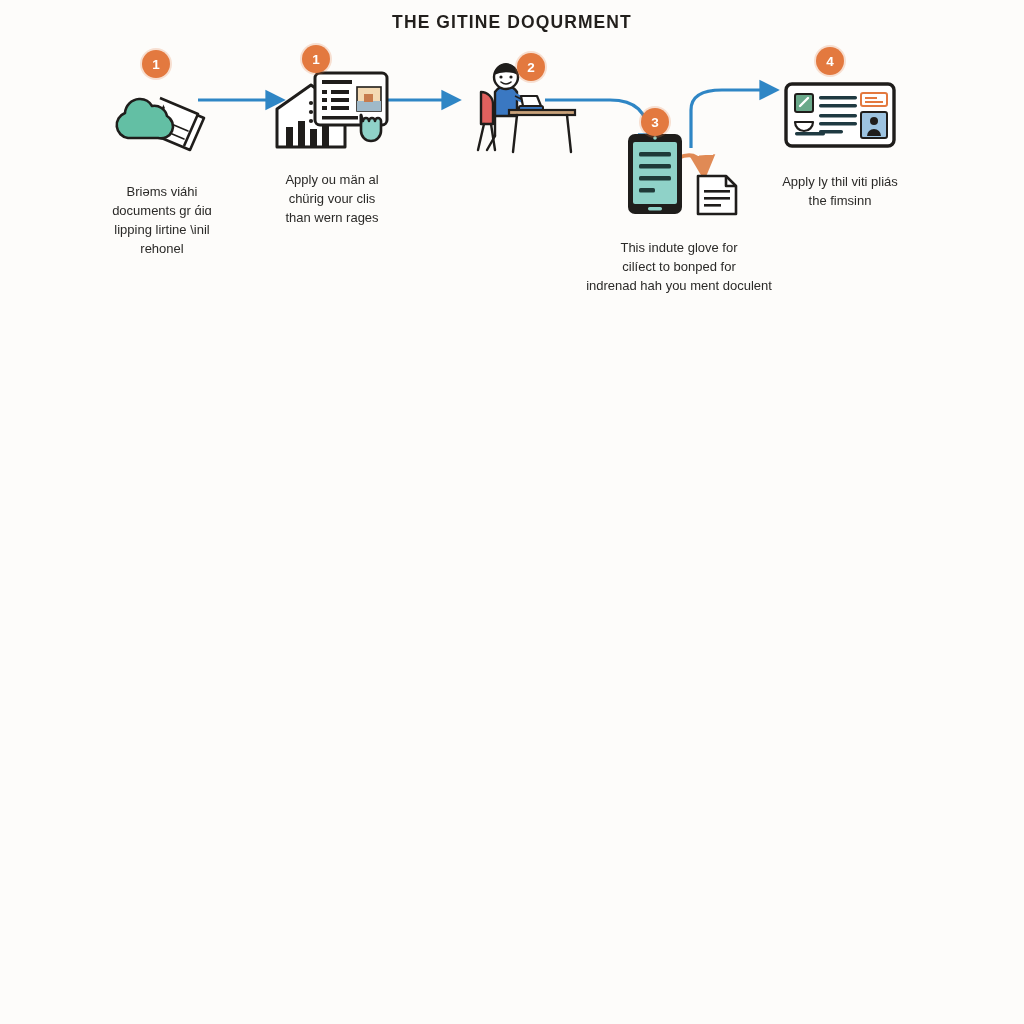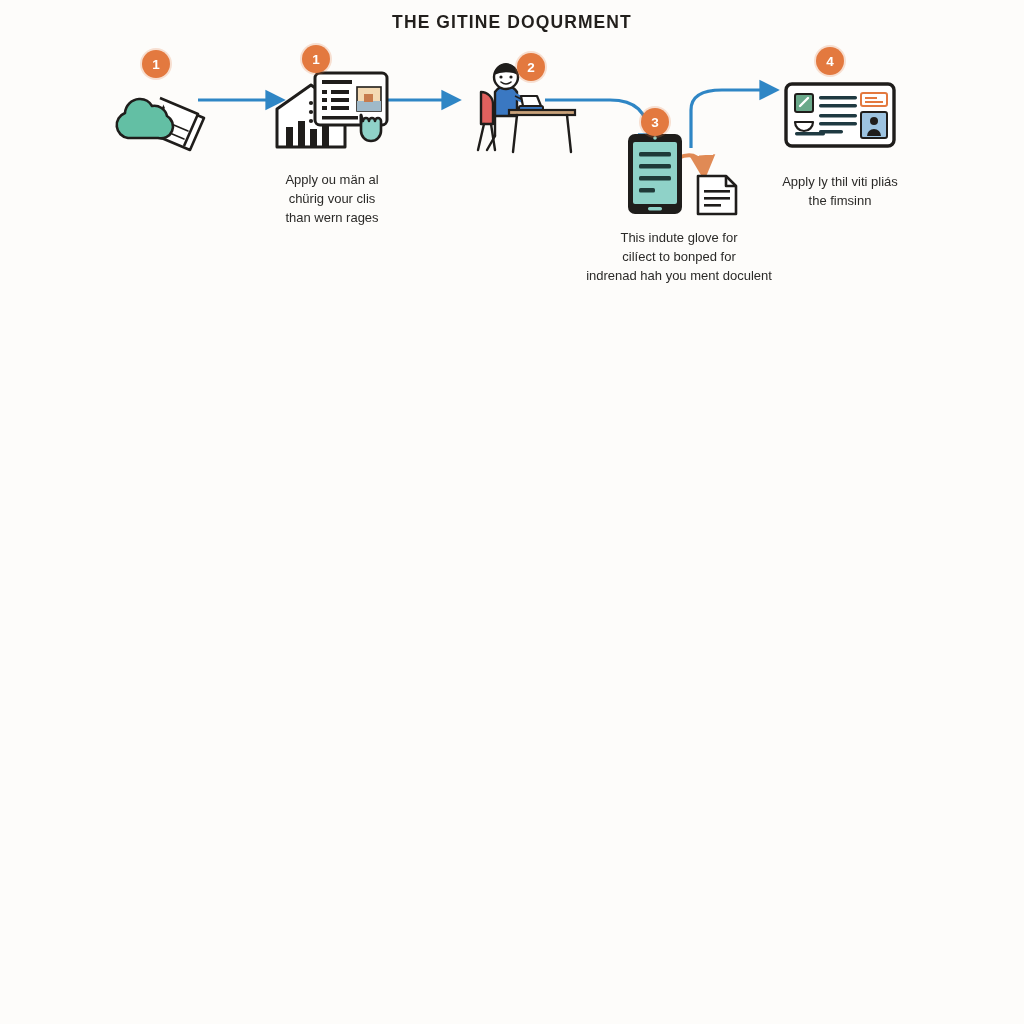--- a/index.html
+++ b/index.html
@@ -136,20 +136,26 @@
           <path d="M62,18 L100,34 L86,66 L48,50 Z"></path>
           <path d="M56,14 L94,30 L80,62" fill="#ffffff"></path>
         </g>
         <g stroke="#1f1d1b" stroke-width="1.6" stroke-linecap="round">
           <line x1="58" y1="36" x2="84" y2="47"></line>
           <line x1="54" y1="44" x2="80" y2="55"></line>
         </g>
         <path d="M24,54 a13,13 0 0 1 -3,-25 a15,15 0 0 1 14,-14 a14,14 0 0 1 13,7 a13,13 0 0 1 15,10 a12,12 0 0 1 -9,22 Z" fill="#63bfa4" stroke="#1f1d1b" stroke-width="2.6" stroke-linejoin="round"></path>
       </svg>
     </div>
+    <div class="caption">
+      <div>Briəms viáhi</div>
+      <div>documents gr ɑ́iɑ</div>
+      <div>lipping lirtine \inil</div>
+      <div>rehonel</div>
+    </div>
   </div>
 
   <div class="step" id="step-2">
     <div class="icon-box">
       <svg width="126" height="98" viewBox="0 0 126 98">
         <g>
           <path d="M8,46 L42,22 L76,46 L76,84 L8,84 Z" fill="#ffffff" stroke="#1f1d1b" stroke-width="3" stroke-linejoin="round"></path>
           <g fill="#1f1d1b">
             <circle cx="42" cy="40" r="2.1"></circle>
             <circle cx="42" cy="49" r="2.1"></circle>
@@ -247,21 +253,21 @@
           <path d="M84,48 L112,48 L122,58 L122,86 L84,86 Z" fill="#ffffff" stroke="#1f1d1b" stroke-width="2.6" stroke-linejoin="round"></path>
           <path d="M112,48 L112,58 L122,58" fill="none" stroke="#1f1d1b" stroke-width="2.6" stroke-linejoin="round"></path>
           <g fill="#1f1d1b">
             <rect x="90" y="62" width="26" height="2.6"></rect>
             <rect x="90" y="69" width="26" height="2.6"></rect>
             <rect x="90" y="76" width="17" height="2.6"></rect>
           </g>
         </g>
       </svg>
     </div>
-    <div class="caption" style="margin-top:8px">
+    <div class="caption" style="margin-top:18px">
       <div>This indute glove for</div>
       <div>cilíect to bonped for</div>
       <div>indrenad hah you ment doculent</div>
     </div>
   </div>
 
   <div class="step" id="step-5">
     <div class="icon-box">
       <svg width="118" height="76" viewBox="0 0 118 76">
         <rect x="5" y="8" width="108" height="62" rx="6" fill="#ffffff" stroke="#1f1d1b" stroke-width="3.4"></rect>

